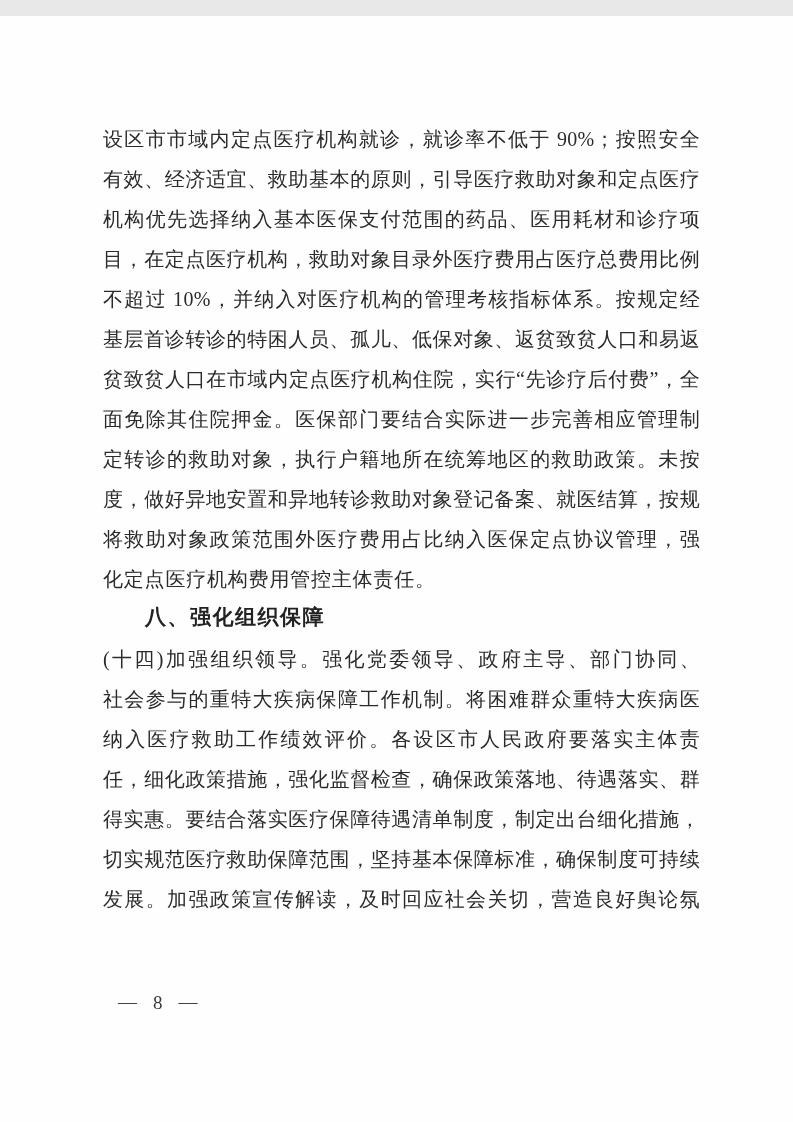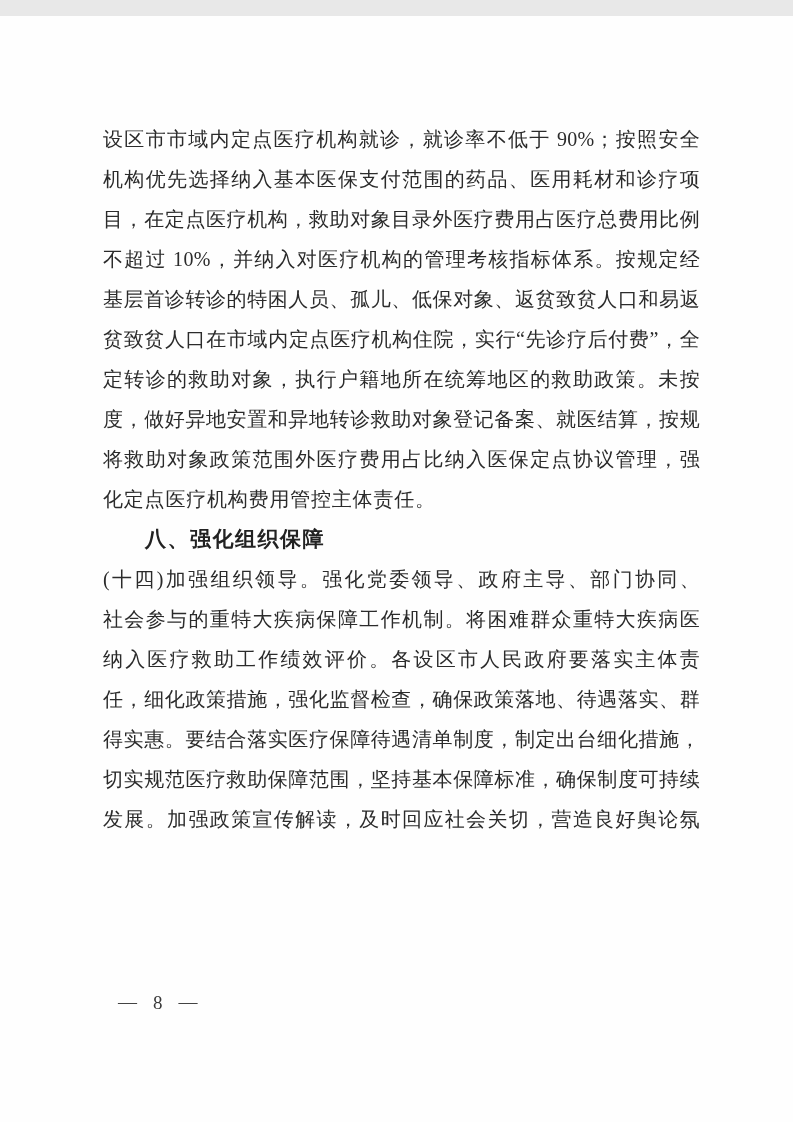--- a/index.html
+++ b/index.html
@@ -36,21 +36,21 @@
   .line.para-end {
     text-align: center;
     text-align-last: left;
     letter-spacing: 0.8px;
   }
   .heading {
     height: 40px;
     line-height: 40px;
     font-size: 21px;
     color: #222222;
-    font-family: Liberation Serif, serif;
+    font-family: Liberation Mono, monospace;
     font-weight: bold;
     text-align: left;
     text-align-last: left;
     text-indent: 2em;
     letter-spacing: 1.5px;
   }
   .footer {
     position: absolute;
     left: 118px;
     top: 972px;
@@ -66,25 +66,27 @@
     transform: translateY(-1px);
   }
 </style>
 </head>
 <body>
 
 <div class="page">
   <div class="content">
 
     <div class="line">设区市市域内定点医疗机构就诊，就诊率不低于 90%；按照安全</div>
+    <div class="line">有效、经济适宜、救助基本的原则，引导医疗救助对象和定点医疗</div>
     <div class="line">机构优先选择纳入基本医保支付范围的药品、医用耗材和诊疗项</div>
     <div class="line">目，在定点医疗机构，救助对象目录外医疗费用占医疗总费用比例</div>
     <div class="line">不超过 10%，并纳入对医疗机构的管理考核指标体系。按规定经</div>
     <div class="line">基层首诊转诊的特困人员、孤儿、低保对象、返贫致贫人口和易返</div>
     <div class="line">贫致贫人口在市域内定点医疗机构住院，实行“先诊疗后付费”，全</div>
+    <div class="line">面免除其住院押金。医保部门要结合实际进一步完善相应管理制</div>
     <div class="line">定转诊的救助对象，执行户籍地所在统筹地区的救助政策。未按</div>
     <div class="line">度，做好异地安置和异地转诊救助对象登记备案、就医结算，按规</div>
     <div class="line">将救助对象政策范围外医疗费用占比纳入医保定点协议管理，强</div>
     <div class="line para-end">化定点医疗机构费用管控主体责任。</div>
 
     <div class="heading">八、强化组织保障</div>
 
     <div class="line">(十四)加强组织领导。强化党委领导、政府主导、部门协同、</div>
     <div class="line">社会参与的重特大疾病保障工作机制。将困难群众重特大疾病医</div>
     <div class="line">纳入医疗救助工作绩效评价。各设区市人民政府要落实主体责</div>

